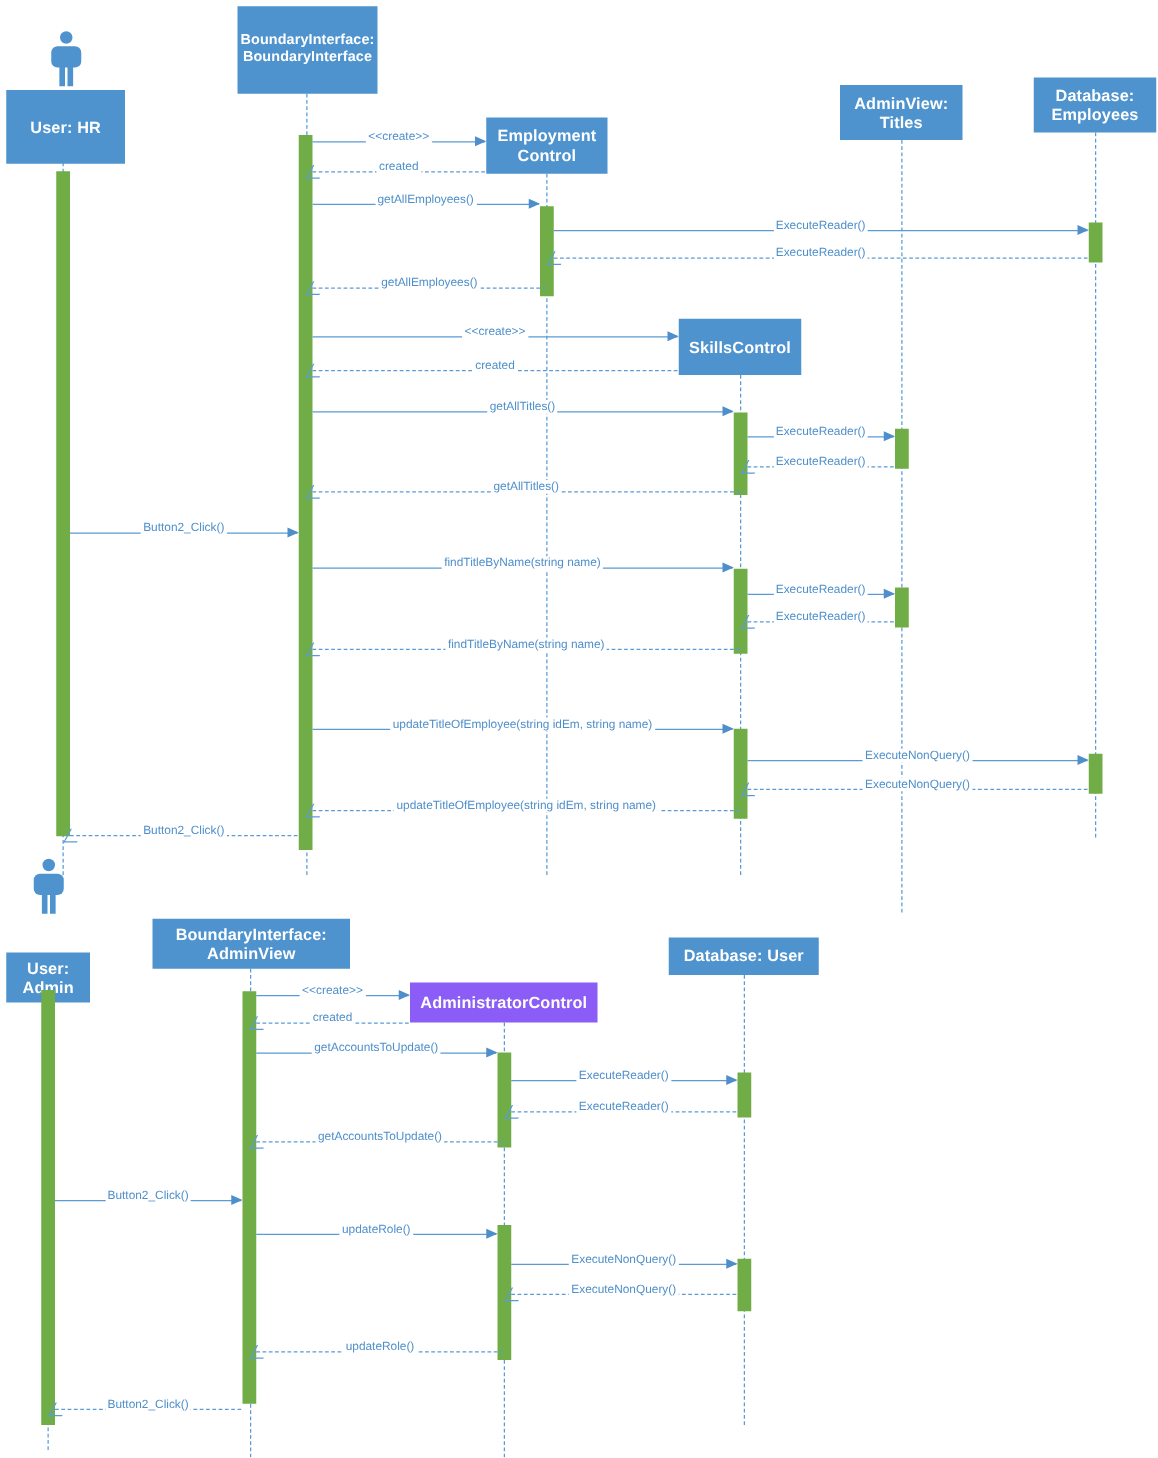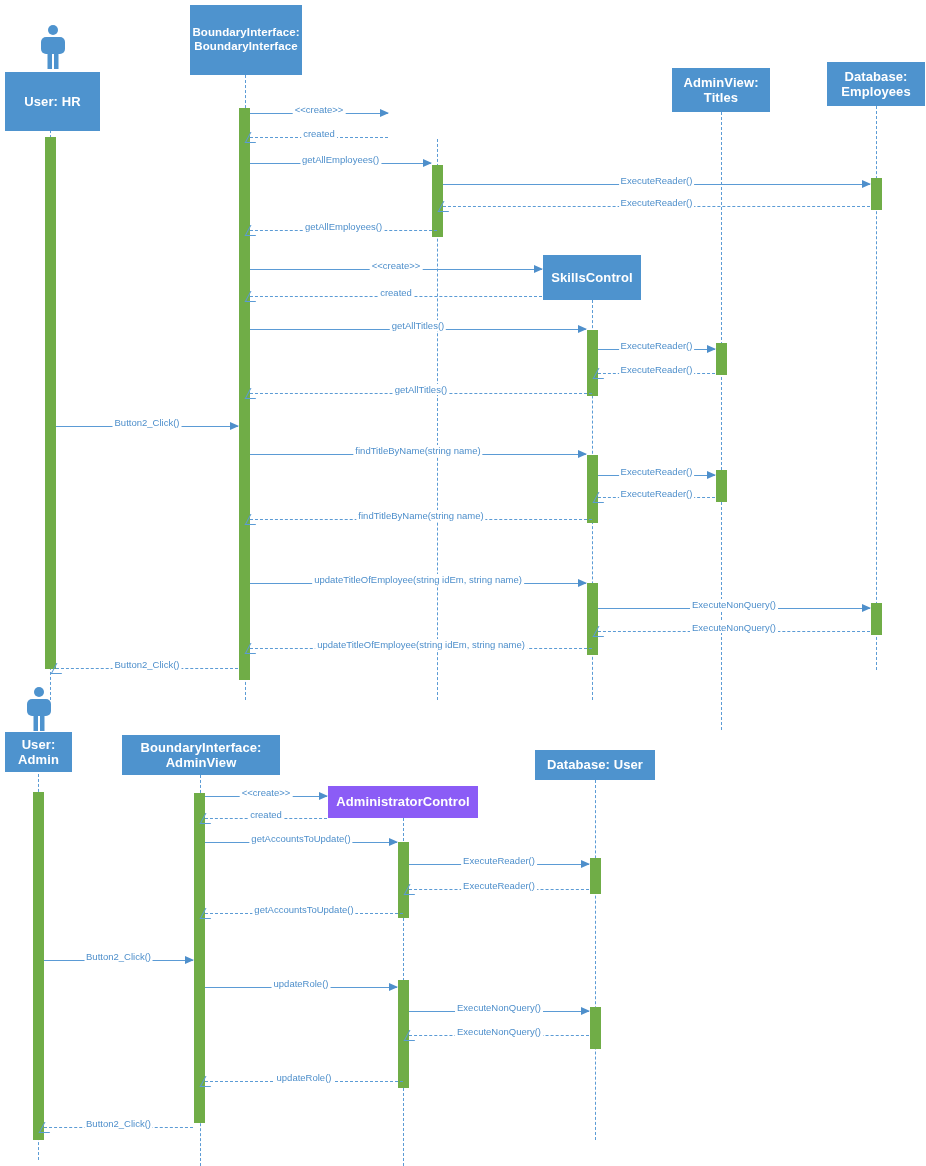--- a/index.html
+++ b/index.html
@@ -124,20 +124,23 @@
           <rect x="4" y="13" width="24" height="17" rx="5" fill="#4E93CE"></rect>
           <rect x="10.5" y="28" width="4.5" height="17" fill="#4E93CE"></rect>
           <rect x="17" y="28" width="4.5" height="17" fill="#4E93CE"></rect>
         </svg></div>
       <div class="lifebox" style="left: 5px; top: 72px; width: 95px; height: 59px; background: rgb(78, 147, 206); font-size: 13px;">
         <span>User: HR</span>
       </div>
       <div class="lifebox" style="left: 190px; top: 5px; width: 112px; height: 70px; background: rgb(78, 147, 206); font-size: 11.5px;">
         <span>BoundaryInterface: BoundaryInterface</span>
       </div>
+      <div class="lifebox" style="left: 389px; top: 94px; width: 97px; height: 45px; background: rgb(78, 147, 206); font-size: 13px;">
+        <span>Employment Control</span>
+      </div>
       <div class="lifebox" style="left: 543px; top: 255px; width: 98px; height: 45px; background: rgb(78, 147, 206); font-size: 13px;">
         <span>SkillsControl</span>
       </div>
       <div class="lifebox" style="left: 672px; top: 68px; width: 98px; height: 44px; background: rgb(78, 147, 206); font-size: 13px;">
         <span>AdminView: Titles</span>
       </div>
       <div class="lifebox" style="left: 827px; top: 62px; width: 98px; height: 44px; background: rgb(78, 147, 206); font-size: 13px;">
         <span>Database: Employees</span>
       </div>
       <div class="activation" style="left: 45px; top: 137px; height: 532px; background: rgb(112, 173, 71);"></div>
@@ -265,21 +268,21 @@
       <div class="lifeline" style="left: 38px; top: 774px; height: 386px;"></div>
       <div class="lifeline" style="left: 200px; top: 775px; height: 391px;"></div>
       <div class="lifeline" style="left: 403px; top: 818px; height: 348px;"></div>
       <div class="lifeline" style="left: 595px; top: 780px; height: 360px;"></div>
       <div class="actor" style="left: 22.5px; top: 686px; width: 32px; height: 46px;"><svg width="32" height="46" viewBox="0 0 32 46">
           <circle cx="16" cy="6" r="5" fill="#4E93CE"></circle>
           <rect x="4" y="13" width="24" height="17" rx="5" fill="#4E93CE"></rect>
           <rect x="10.5" y="28" width="4.5" height="17" fill="#4E93CE"></rect>
           <rect x="17" y="28" width="4.5" height="17" fill="#4E93CE"></rect>
         </svg></div>
-      <div class="lifebox" style="left: 5px; top: 732px; width: 67px; height: 40px; background: rgb(78, 147, 206); font-size: 13px;">
+      <div class="lifebox" style="left: 5px; top: 762px; width: 67px; height: 40px; background: rgb(78, 147, 206); font-size: 13px;">
         <span>User: Admin</span>
       </div>
       <div class="lifebox" style="left: 122px; top: 735px; width: 158px; height: 40px; background: rgb(78, 147, 206); font-size: 13px;">
         <span>BoundaryInterface: AdminView</span>
       </div>
       <div class="lifebox" style="left: 328px; top: 786px; width: 150px; height: 32px; background: #8b5cf6; font-size: 13px;">
         <span>AdministratorControl</span>
       </div>
       <div class="lifebox" style="left: 535px; top: 750px; width: 120px; height: 30px; background: rgb(78, 147, 206); font-size: 13px;">
         <span>Database: User</span>

